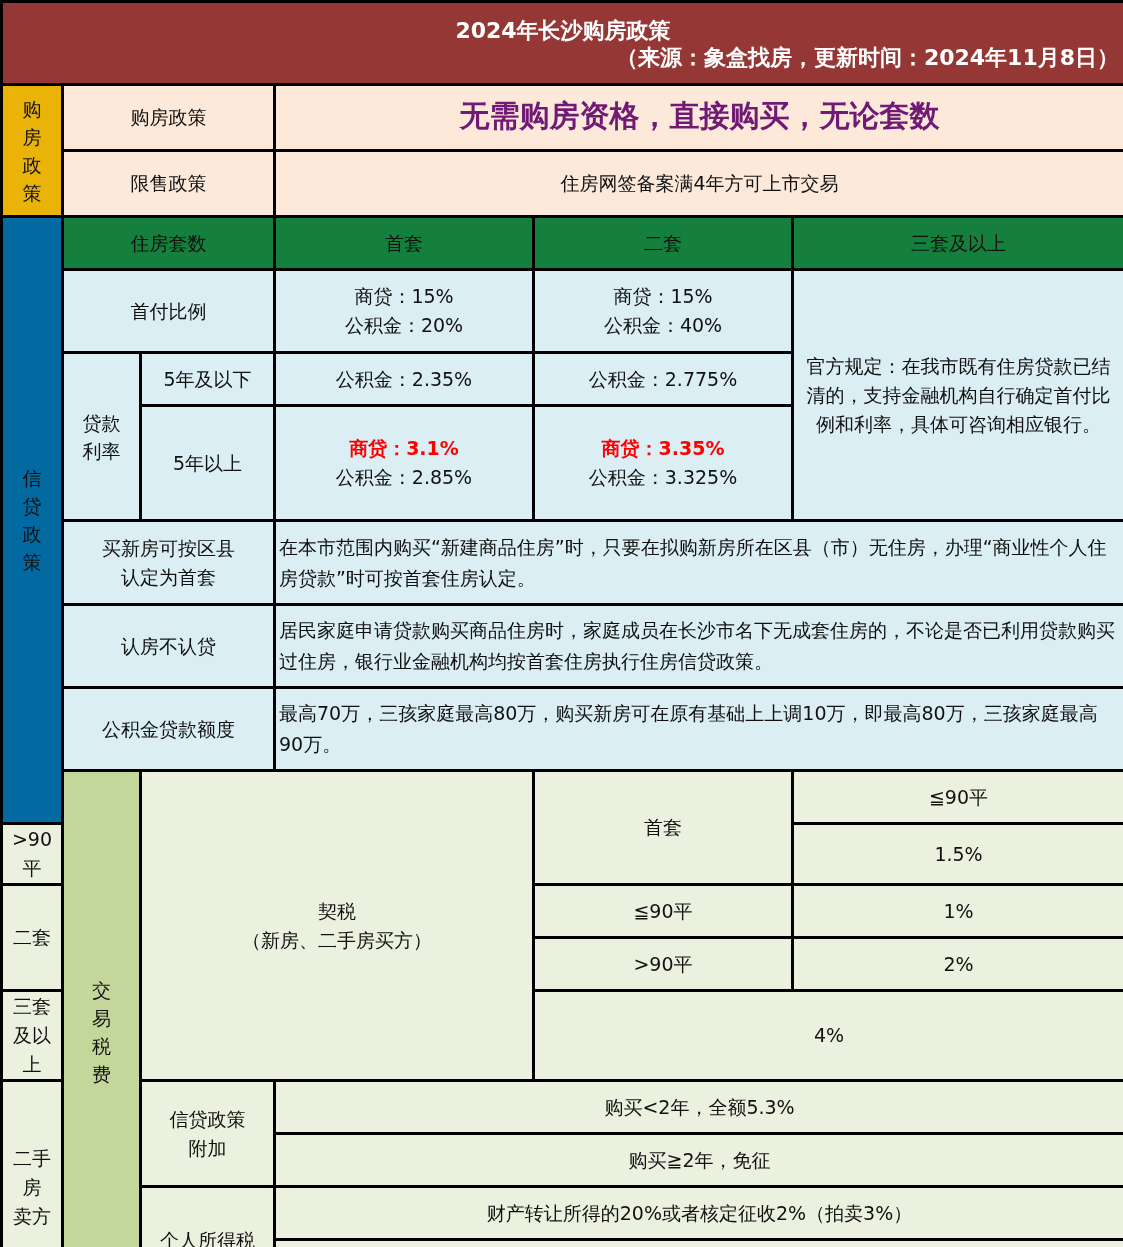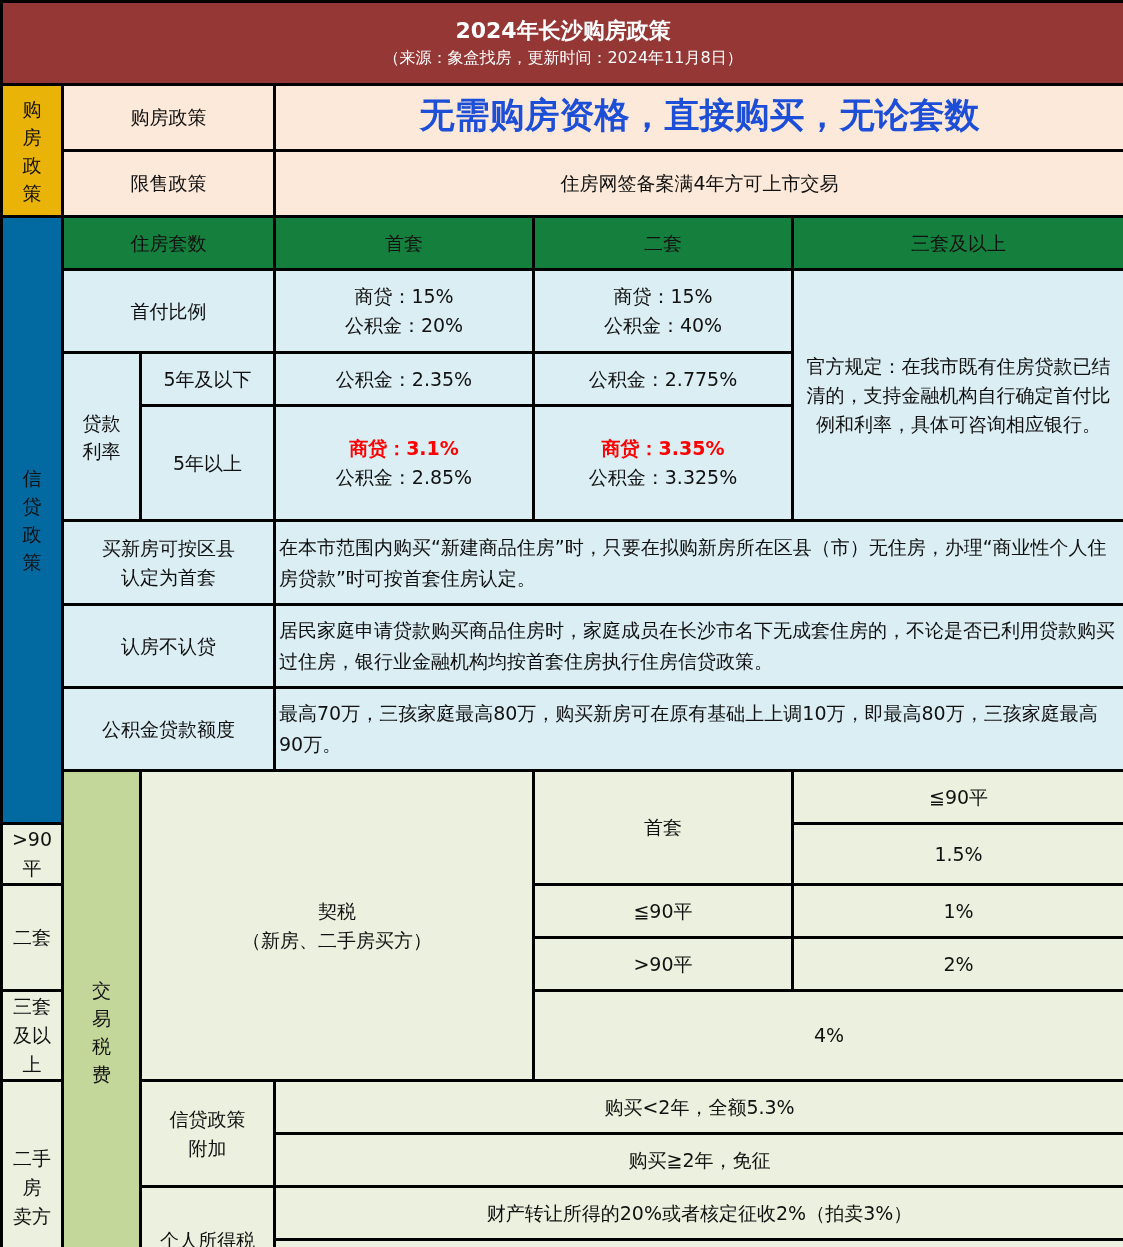--- a/index.html
+++ b/index.html
@@ -1,30 +1,30 @@
 <!DOCTYPE html>
 <html><head>
 <meta charset="utf-8">
 <style>
   html, body { margin: 0; padding: 0; background: #ffffff; }
   body { width: 1123px; height: 1247px; overflow: hidden; font-family: "DejaVu Sans", "Liberation Sans", sans-serif; color: #111; }
   table.policy { border-collapse: collapse; table-layout: fixed; width: 1123px; height: 1247px; }
   table.policy td { border: 3px solid #000; text-align: center; vertical-align: middle; font-size: 19px; line-height: 29px; padding: 0 4px; box-sizing: border-box; }
   td.header { background: #953735; color: #fff; height: 83px; padding: 0; }
   .h-title { font-size: 22px; font-weight: bold; line-height: 30px; display: block; text-align: center; }
-  .h-sub { font-size: 16px; font-weight: normal; line-height: 24px; display: block; }
+  .h-sub { font-size: 22px; font-weight: bold; line-height: 24px; display: block; text-align: right; }
   .sec1 { background: #eab308; }
   .sec1-cell { background: #fde9d9; }
   .sec2 { background: #0369a1; }
   .sec2-head { background: #15803d; }
   .sec2-cell { background: #dbeef4; }
   .sec3 { background: #c4d79b; }
   .sec3-cell { background: #ebf1de; }
   .vert { width: 22px; margin: 0 auto; line-height: 28px; word-break: break-all; display: block; }
-  .red-big { color: #1d4ed8; font-weight: bold; font-size: 35px; text-align: right; }
+  .red-big { color: #701a75; font-weight: bold; font-size: 30px; text-align: right; }
   .red { color: #ff0000; font-weight: bold; }
   .left { text-align: left !important; line-height: 31px !important; padding: 0 3px !important; }
   .line { display: block; }
 </style>
 </head>
 <body>
 
 <table class="policy">
   <colgroup>
     <col style="width:61px">

